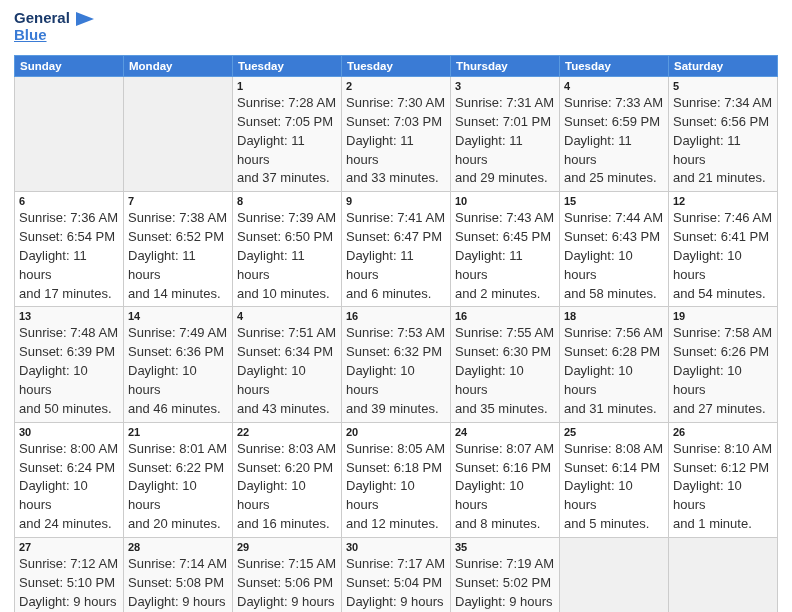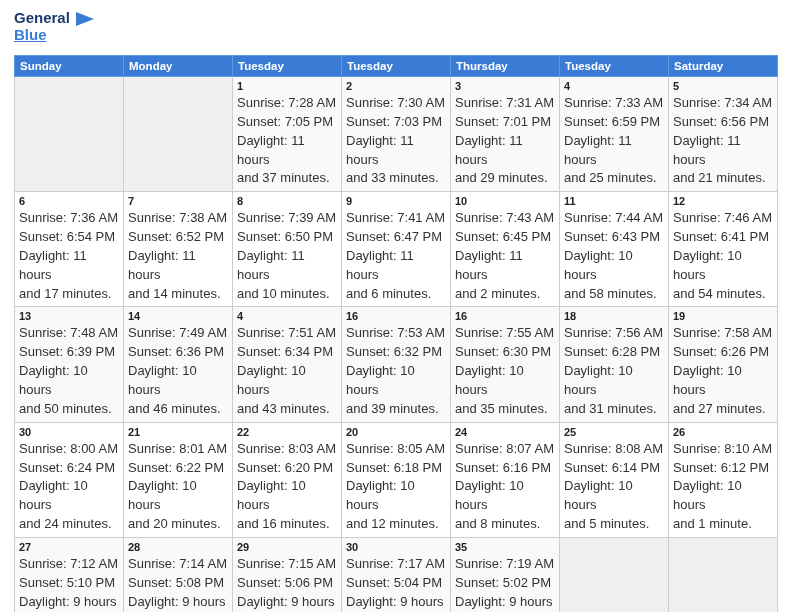--- a/index.html
+++ b/index.html
@@ -158,21 +158,21 @@
           </td>
           <td>
             <span class="day-num">9</span>
             <div class="day-info">Sunrise: 7:41 AM<br>Sunset: 6:47 PM<br>Daylight: 11 hours<br>and 6 minutes.</div>
           </td>
           <td>
             <span class="day-num">10</span>
             <div class="day-info">Sunrise: 7:43 AM<br>Sunset: 6:45 PM<br>Daylight: 11 hours<br>and 2 minutes.</div>
           </td>
           <td>
-            <span class="day-num">11</span>
+            <span class="day-num">15</span>
             <div class="day-info">Sunrise: 7:44 AM<br>Sunset: 6:43 PM<br>Daylight: 10 hours<br>and 58 minutes.</div>
           </td>
           <td>
             <span class="day-num">12</span>
             <div class="day-info">Sunrise: 7:46 AM<br>Sunset: 6:41 PM<br>Daylight: 10 hours<br>and 54 minutes.</div>
           </td>
         </tr>
         <tr>
           <td>
             <span class="day-num">13</span>

